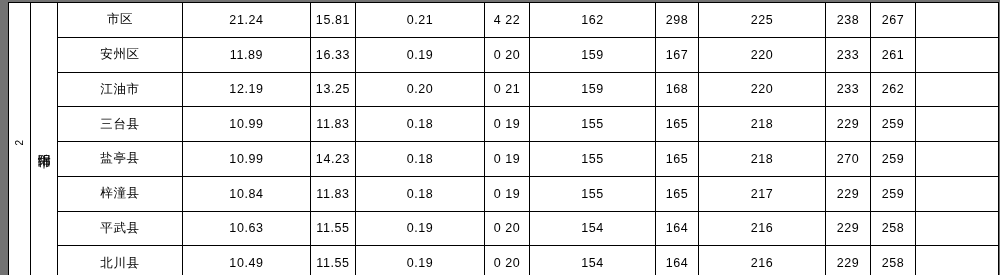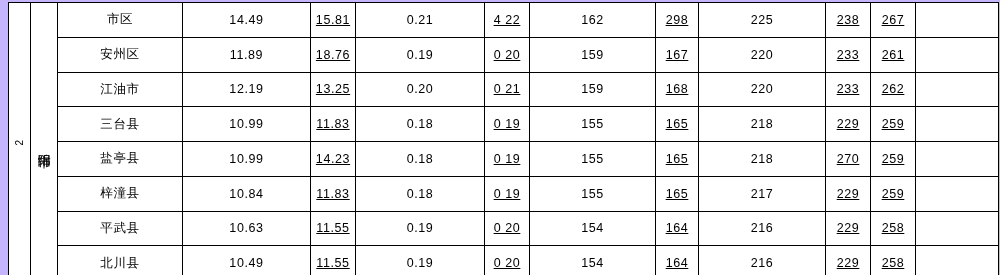--- a/index.html
+++ b/index.html
@@ -12,21 +12,21 @@
     height: 275px;
     overflow: hidden;
     font-family: "Liberation Sans", "DejaVu Sans", sans-serif;
     color: #000000;
   }
 
   #sheet {
     position: relative;
     width: 1000px;
     height: 275px;
-    background: #c4b5fd;
+    background: #737373;
   }
 
   table.data-table {
     position: absolute;
     left: 8px;
     top: 2px;
     border-collapse: collapse;
     table-layout: fixed;
     background: #ffffff;
   }
@@ -94,21 +94,20 @@
     font-family: "DejaVu Sans", "Liberation Sans", sans-serif;
   }
 
   td.num {
     font-size: 12.5px;
     letter-spacing: 0.9px;
   }
   td.num-narrow {
     font-size: 12px;
     letter-spacing: 0.9px;
-    text-decoration: underline;
   }
   td.blank-cell {
     background: #ffffff;
   }
 </style>
 </head>
 <body>
 
 <div id="sheet">
 
@@ -127,36 +126,36 @@
       <col class="c-v8">
       <col class="c-v9">
       <col class="c-v10">
     </colgroup>
     <tbody>
 
       <tr>
         <td class="rot-index" rowspan="8"><span class="rot-inner">2</span></td>
         <td class="vert-city" rowspan="8"><span class="vert-inner">绵阳市</span></td>
         <td class="district-name">市区</td>
-        <td class="num">14.49</td>
+        <td class="num">21.24</td>
         <td class="num-narrow">15.81</td>
         <td class="num">0.21</td>
         <td class="num-narrow">4 22</td>
         <td class="num">162</td>
         <td class="num-narrow">298</td>
         <td class="num">225</td>
         <td class="num-narrow">238</td>
         <td class="num-narrow">267</td>
         <td class="blank-cell"></td>
       </tr>
 
       <tr>
         <td class="district-name">安州区</td>
         <td class="num">11.89</td>
-        <td class="num-narrow">18.76</td>
+        <td class="num-narrow">16.33</td>
         <td class="num">0.19</td>
         <td class="num-narrow">0 20</td>
         <td class="num">159</td>
         <td class="num-narrow">167</td>
         <td class="num">220</td>
         <td class="num-narrow">233</td>
         <td class="num-narrow">261</td>
         <td class="blank-cell"></td>
       </tr>
 

